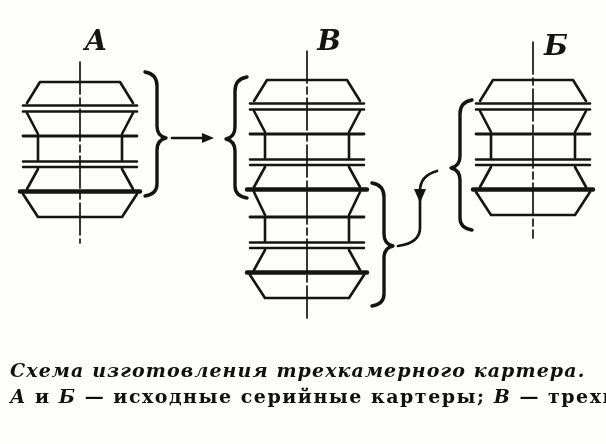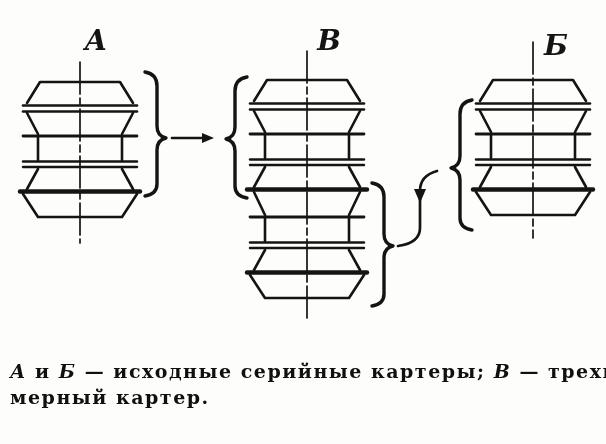--- a/index.html
+++ b/index.html
@@ -115,17 +115,17 @@
     <path class="brace" d="M472,100 Q460,102 460,114 L460,156 Q460,166 451,168 Q460,170 460,180 L460,218 Q460,228 472,230"></path>
 
     <line class="arrow" x1="172" y1="138" x2="203" y2="138"></line>
     <polygon class="ah" points="202,133 214,138 202,143"></polygon>
 
     <path class="arrow" d="M437,171 C426,174 420,181 420,191 L420,228 C420,239 412,244 398,246"></path>
     <polygon class="ah" points="414,189 426,189 420,203"></polygon>
   </svg>
 
   <div class="caption">
+    <div class="cap-title">Схема изготовления трехкамерного картера.</div>
     <div class="cap-line"><span class="v">А</span><span> и </span><span class="v">Б</span><span> — исходные серийные картеры; </span><span class="v">В</span><span> — трехка-</span></div>
-    <div class="cap-line">мерный картер.</div>
   </div>
 
 </div>
 
 </body></html>

